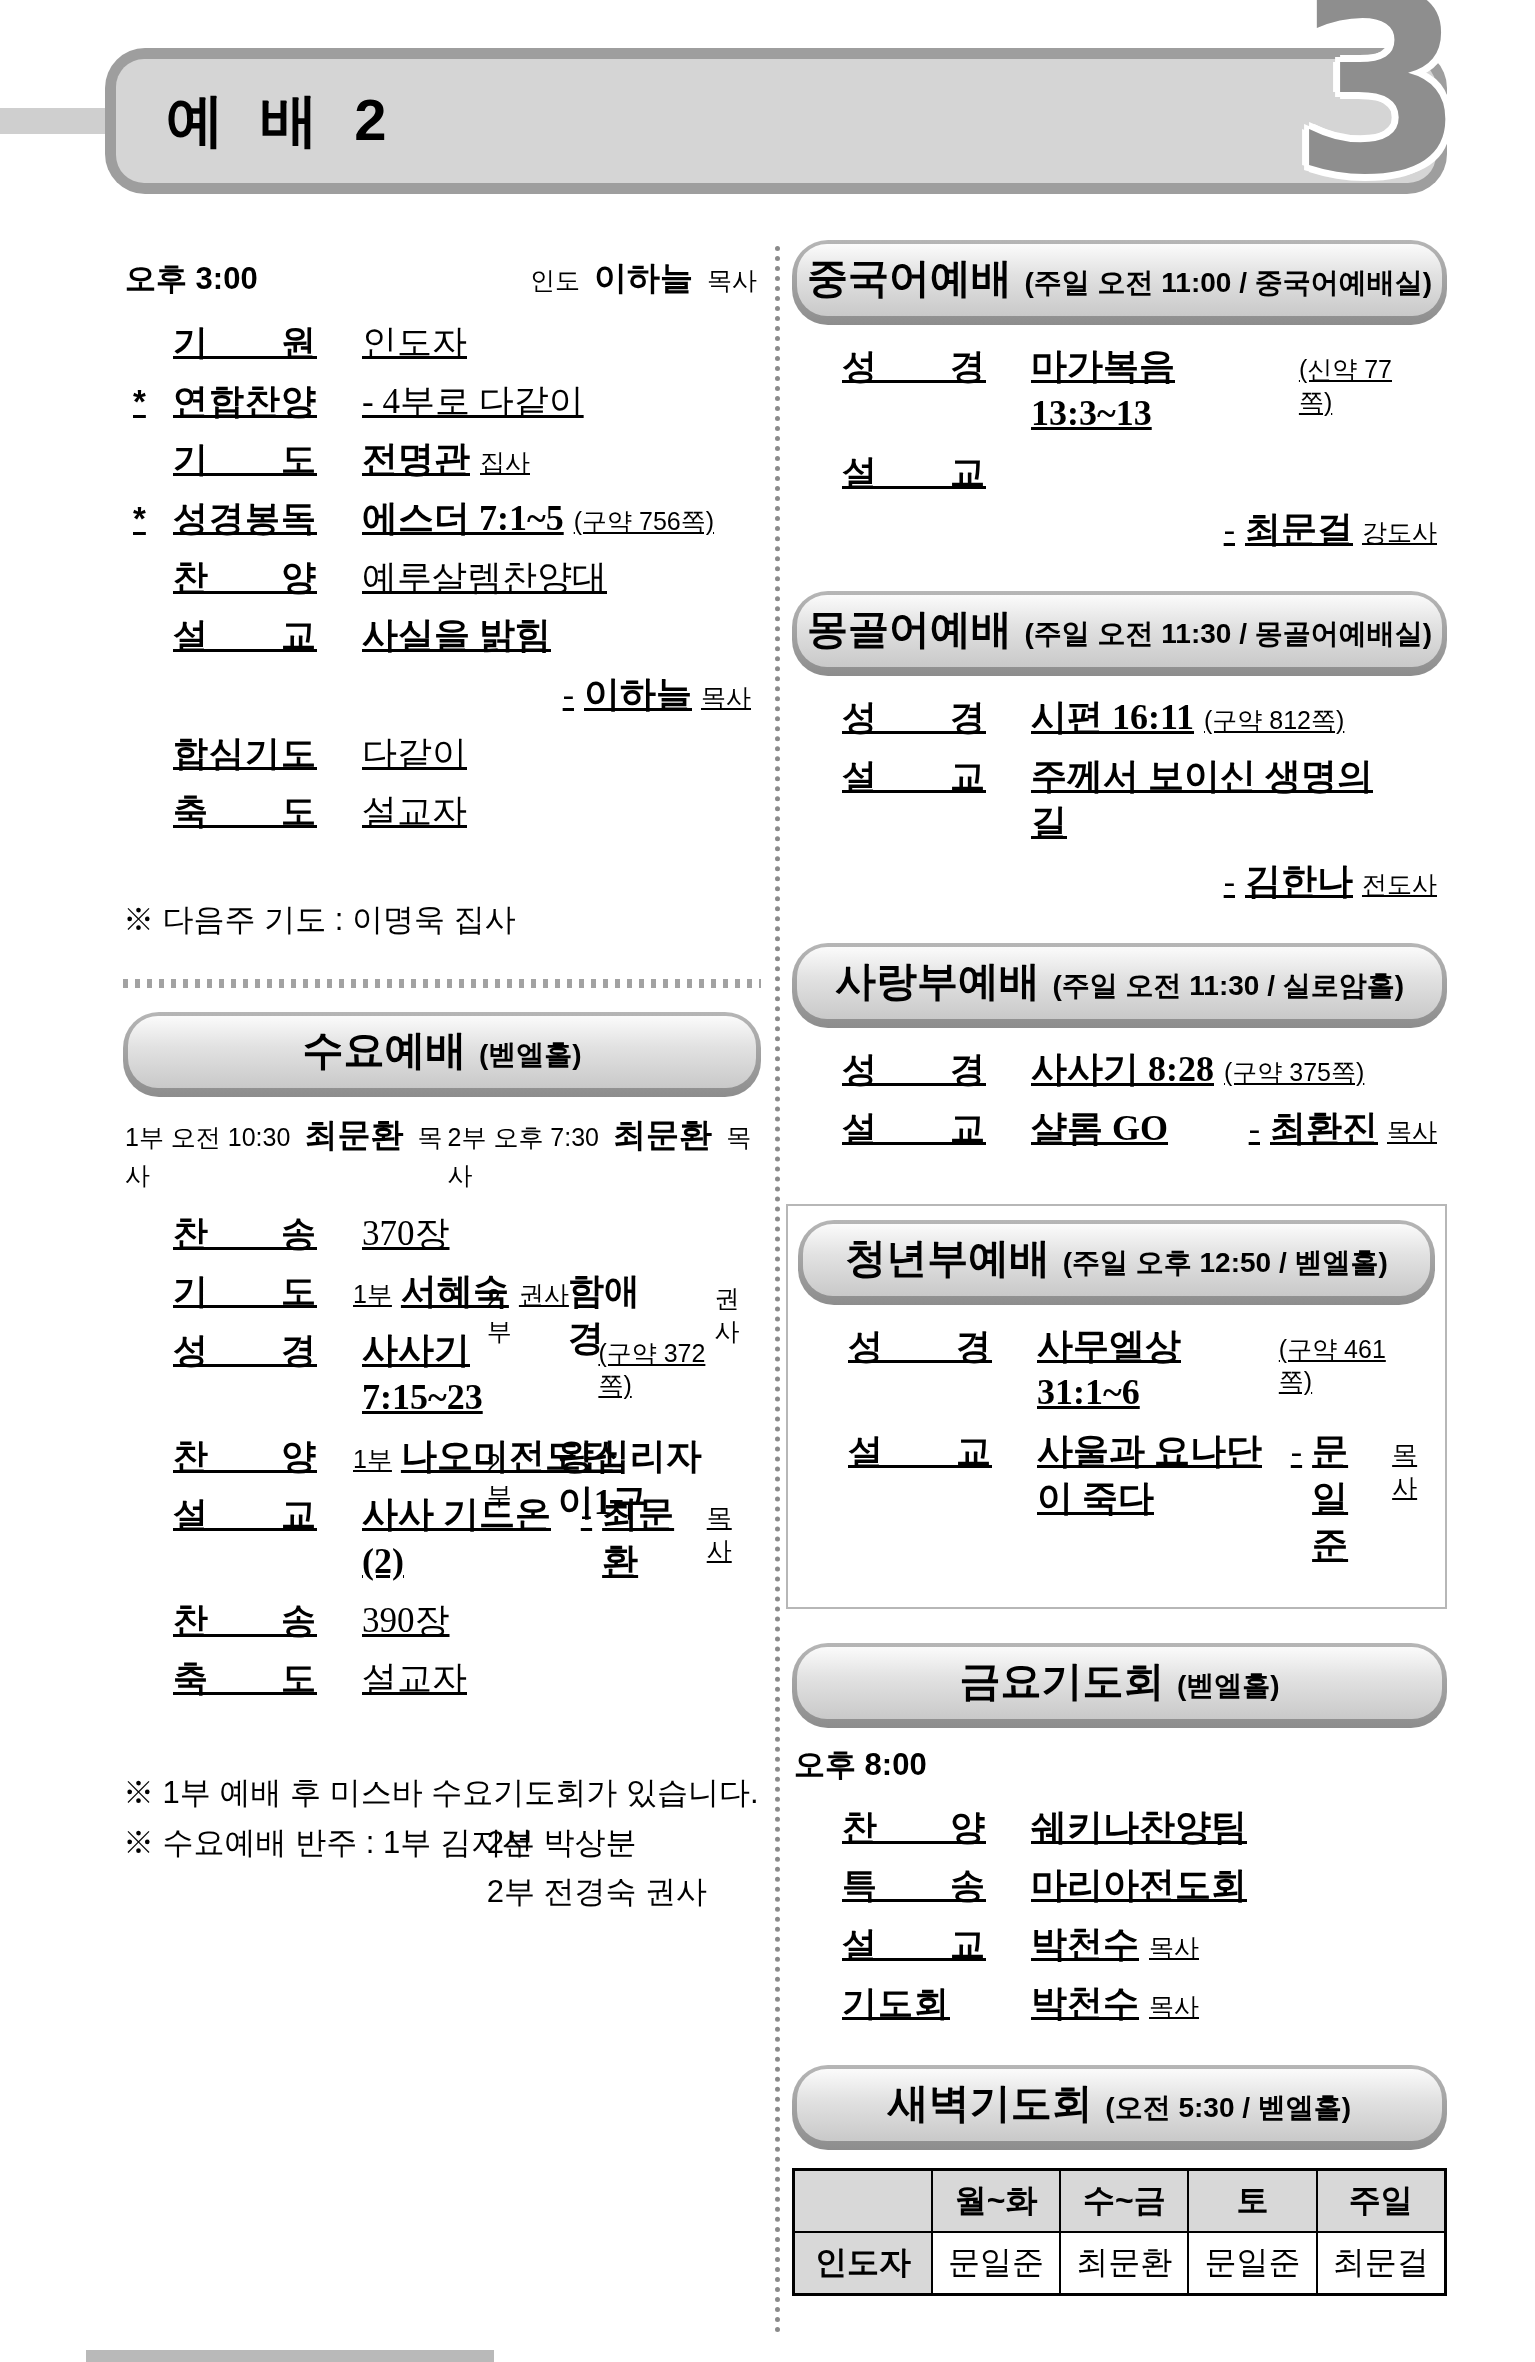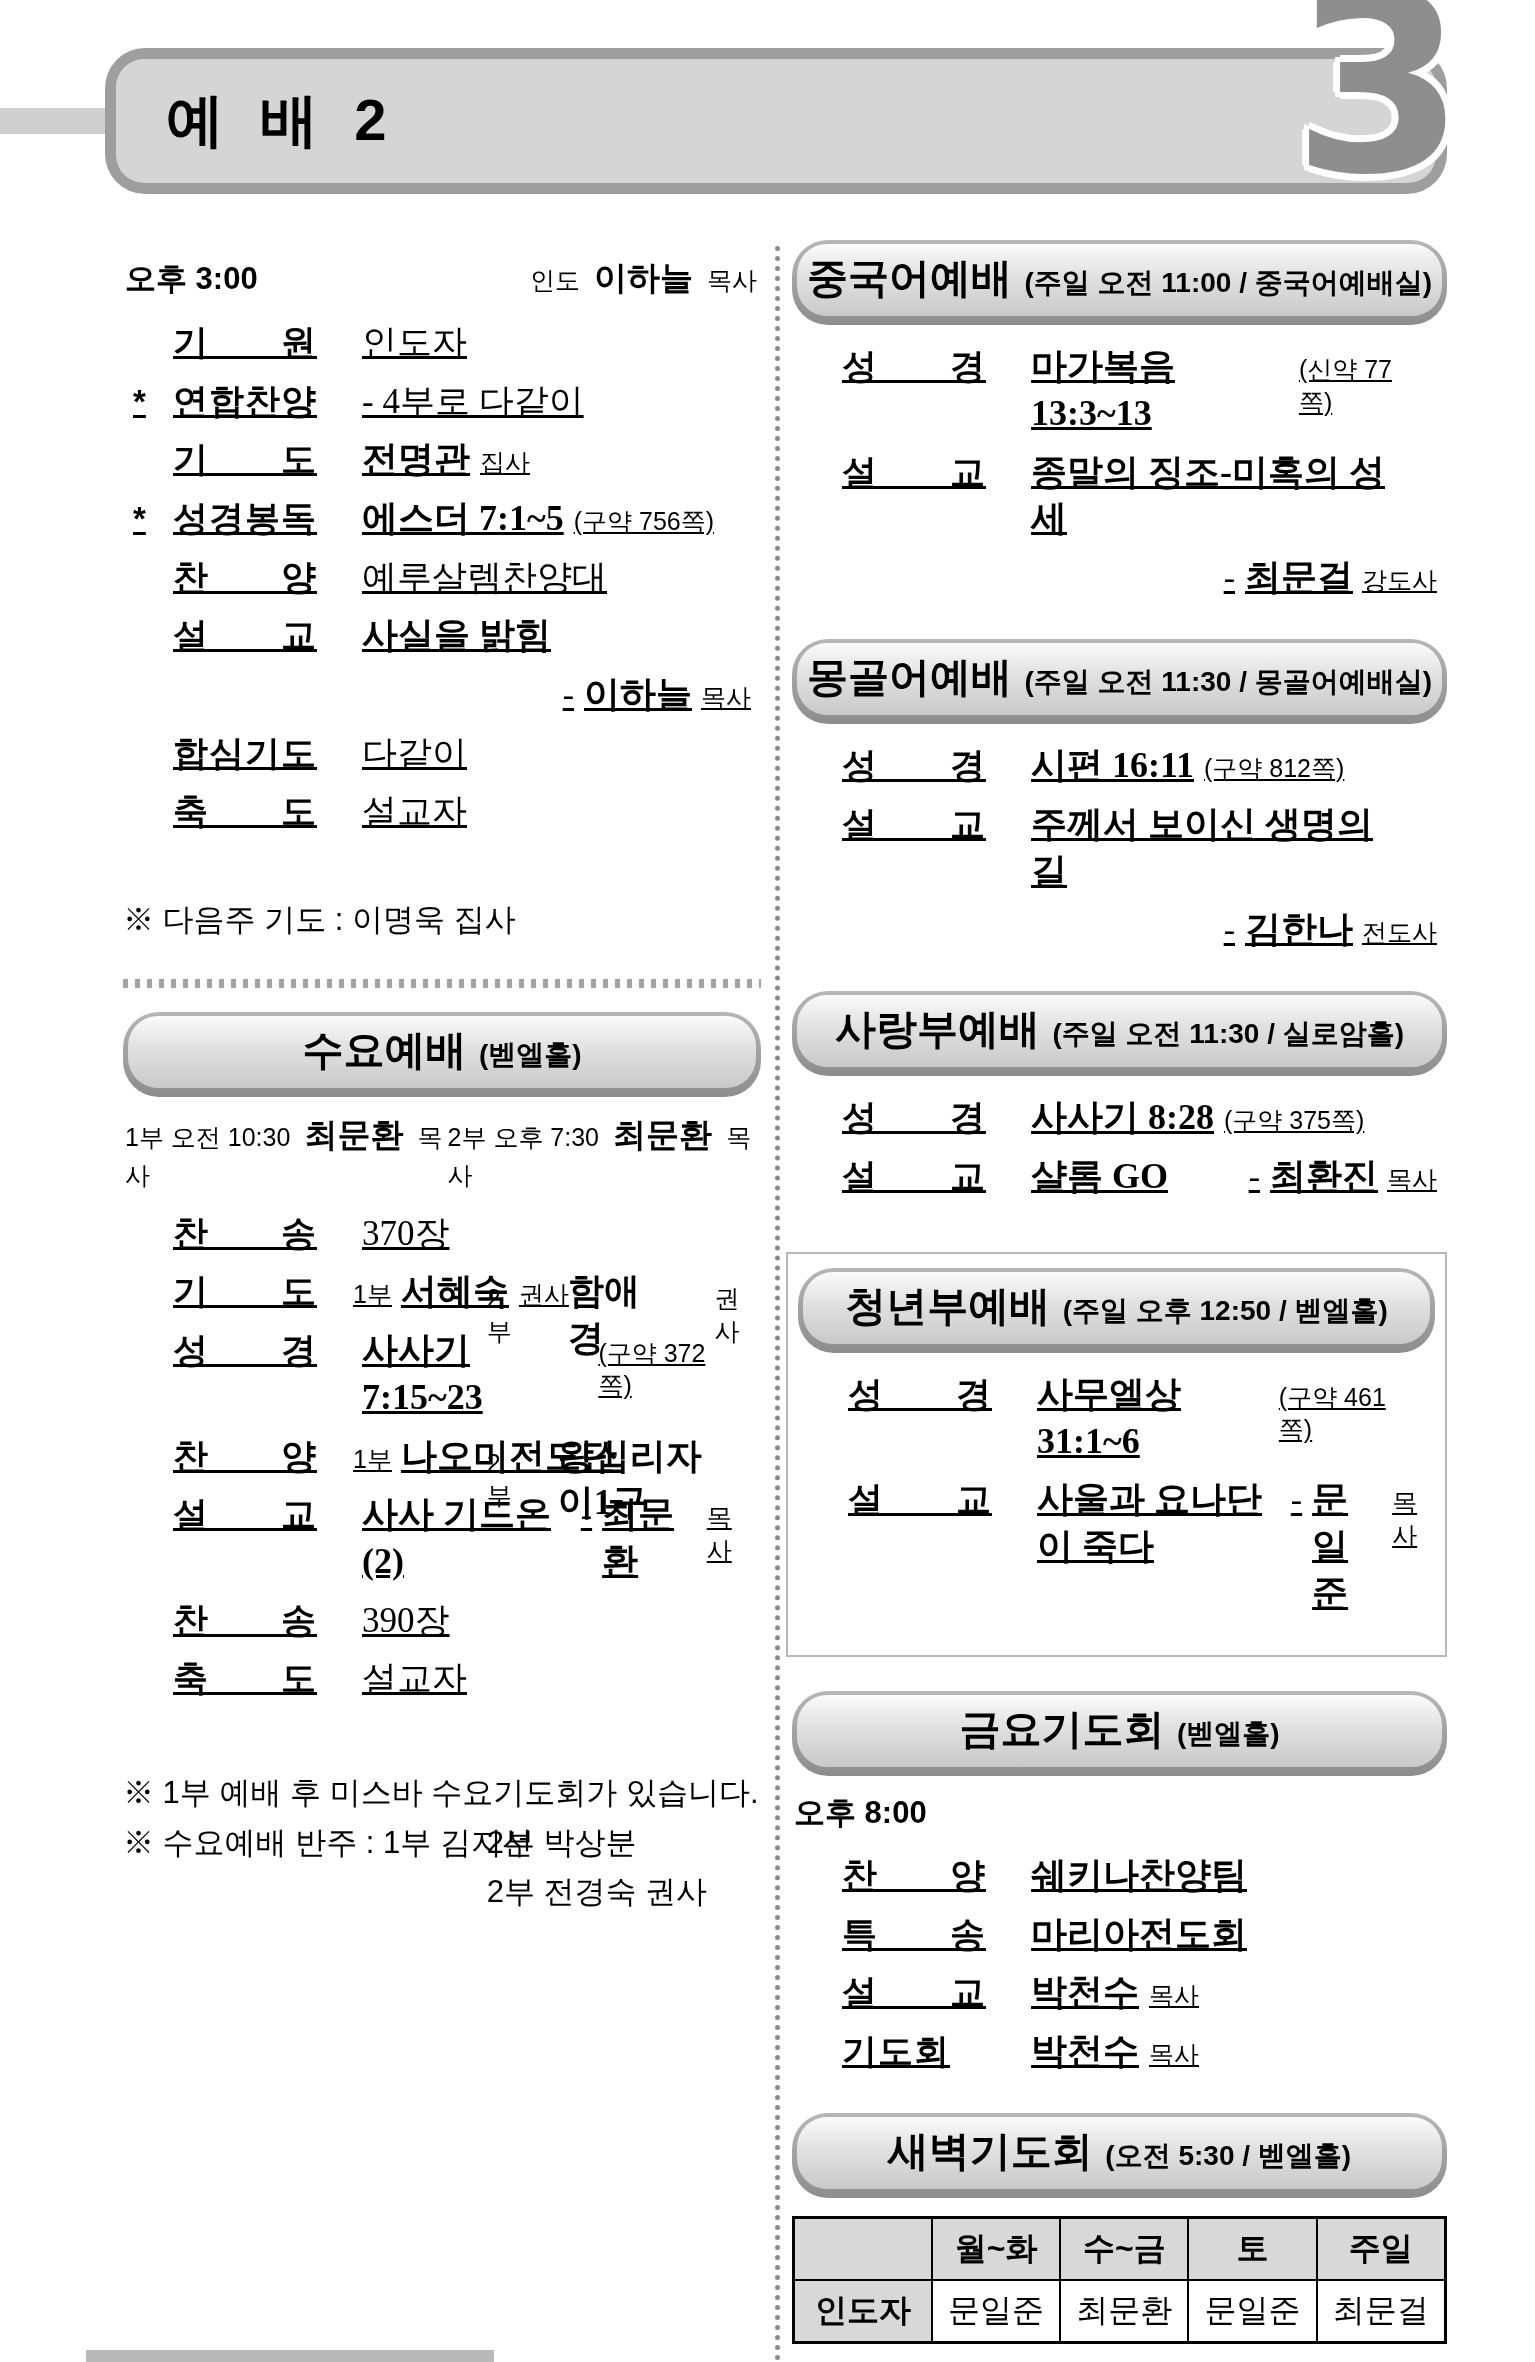--- a/index.html
+++ b/index.html
@@ -467,21 +467,20 @@
     <span class="rt">
       <span class="rn"></span>
       <span class="rb"></span>
       <span class="rs"></span>
     </span>
   </div>
           <div class="row">
     <span class="star"></span>
     <span class="lbl">설　　교</span>
     <span class="pre"></span>
-    <span class="vb">종말의 징조-미혹의 성세</span>
     <span class="vn"></span>
     <span class="vs"></span>
     <span class="p2">
       <span class="p2pre"></span>
       <span class="p2b"></span>
       <span class="p2s"></span>
     </span>
     <span class="rt">
       <span class="rn"></span>
       <span class="rb"></span>

